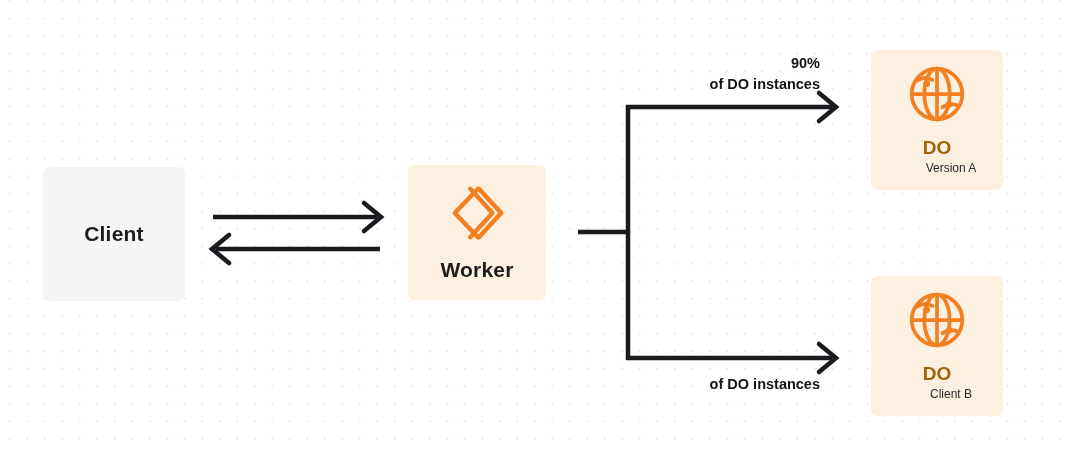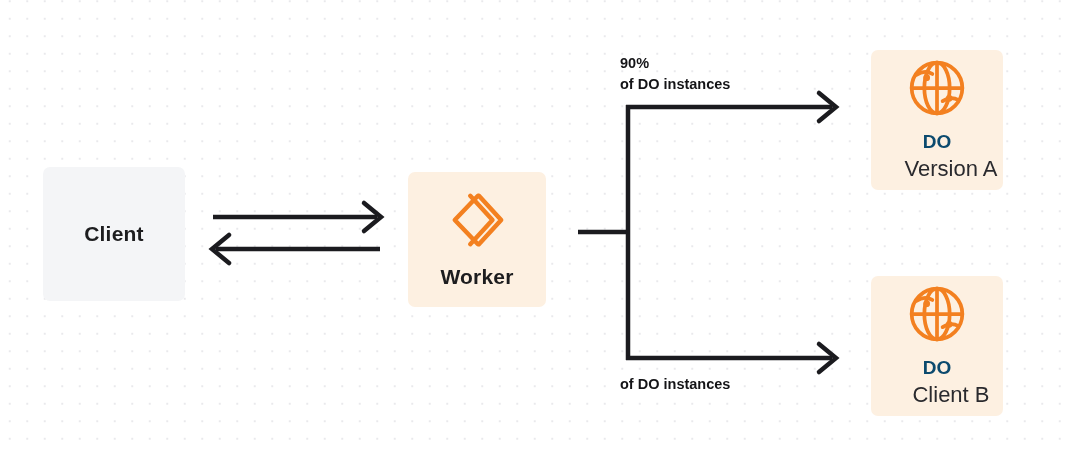--- a/index.html
+++ b/index.html
@@ -51,21 +51,20 @@
     letter-spacing: 0.2px;
   }
 
   
   #worker-node {
     left: 408px;
     top: 165px;
     width: 138px;
     height: 135px;
     background-color: #fdf0e1;
-    margin-top: 7px;
   }
   #worker-node .node-title {
     font-size: 21px;
     font-weight: bold;
     color: #1d1d1f;
     letter-spacing: 0.2px;
     margin-top: 16px;
   }
   #worker-icon {
     width: 62px;
@@ -83,37 +82,37 @@
   #do-a-node { top: 50px; }
   #do-b-node { top: 276px; }
   .do-node .globe-icon {
     width: 60px;
     height: 60px;
     display: block;
   }
   .do-node .node-title {
     font-size: 19px;
     font-weight: bold;
-    color: #0c4a6e;
+    color: #a16207;
     margin-top: 14px;
     line-height: 1.1;
   }
   .do-node .node-subtitle {
-    font-size: 22px;
+    font-size: 12px;
     font-weight: normal;
     color: #2a2a2e;
     margin-top: 3px;
     line-height: 1.15;
     margin-left: 28px;
   }
 
   
   .edge-label {
     position: absolute;
-    text-align: left;
+    text-align: right;
     font-size: 14.5px;
     font-weight: bold;
     color: #141417;
     line-height: 1.48;
     white-space: nowrap;
   }
   #label-top {
     left: 620px;
     top: 53px;
     width: 200px;

